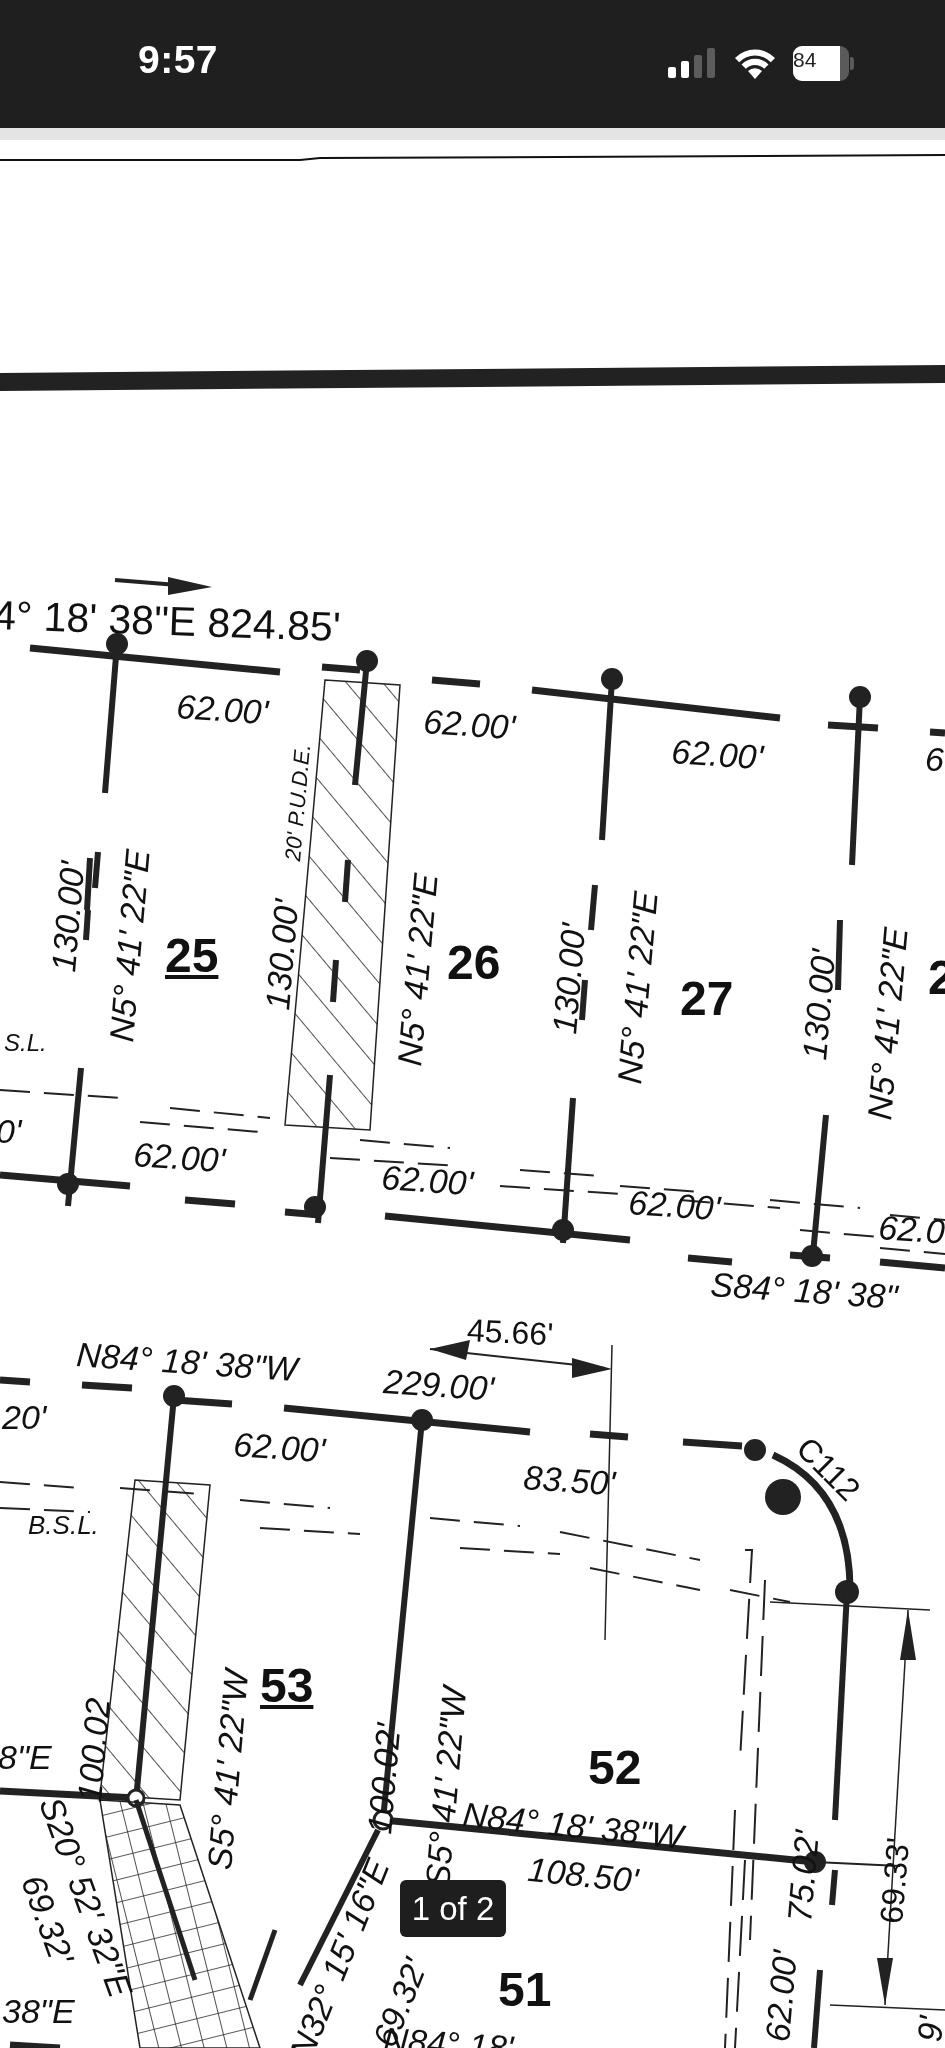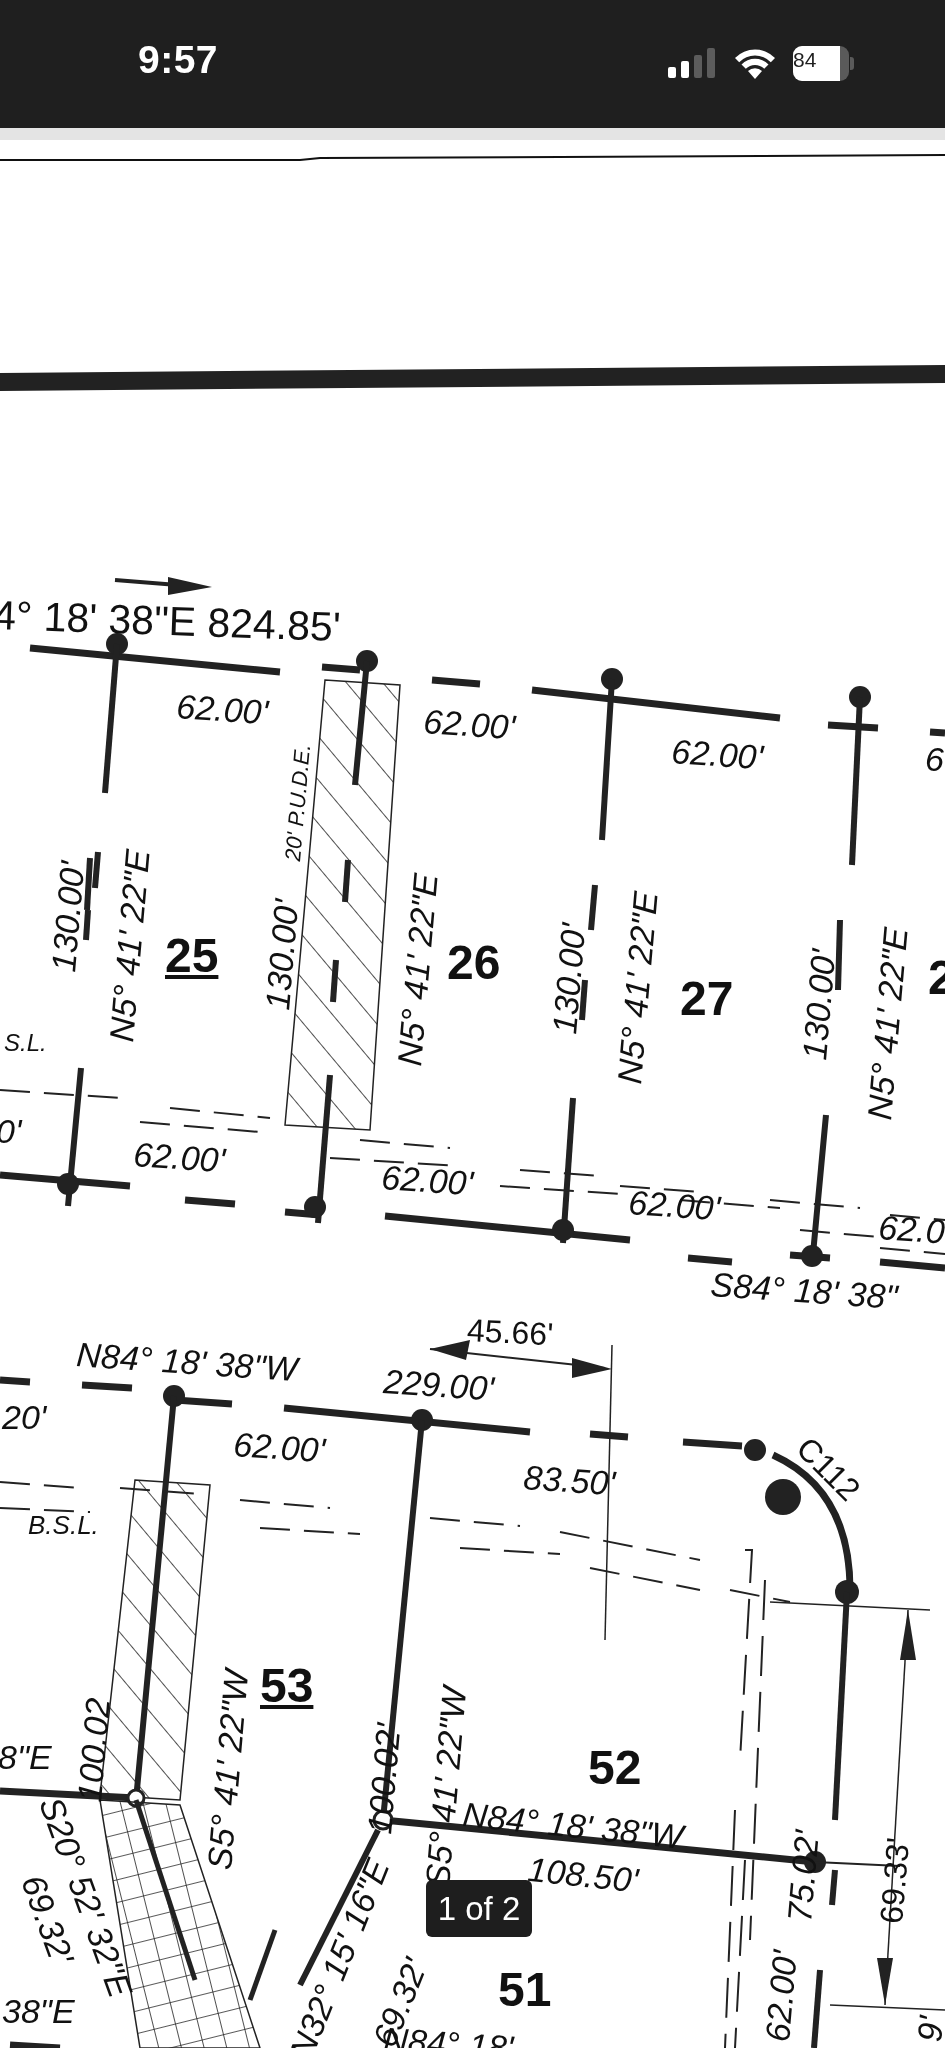--- a/index.html
+++ b/index.html
@@ -13,21 +13,21 @@
   .battery-body{position:absolute;left:0;top:0;width:56px;height:35px;border-radius:9px;background:#5a5a5a;overflow:hidden;}
   .battery-fill{position:absolute;left:0;top:0;height:35px;background:#ffffff;}
   .battery-text{position:absolute;left:0;top:2px;width:50px;text-align:left;font-size:21px;font-weight:400;color:#1f1f1f;font-family:"Liberation Sans",sans-serif;}
   .battery-nub{position:absolute;left:57px;top:11px;width:4px;height:13px;border-radius:0 3px 3px 0;background:#5a5a5a;}
   .doc-top-edge{position:absolute;left:0;top:128px;width:945px;height:12px;background:#e4e4e4;}
   .doc{position:absolute;left:0;top:140px;width:945px;height:1908px;background:#fff;overflow:hidden;}
   .plat-svg{position:absolute;left:0;top:0;}
   .lbl{position:absolute;white-space:nowrap;color:#111;font-family:"Liberation Sans",sans-serif;transform-origin:0 0;}
   .it{font-style:italic;}
   .lot{font-weight:700;font-size:48px;}
-  .page-badge{position:absolute;left:426px;top:1880px;width:106px;height:57px;background:#1e1e1e;border-radius:6px;color:#fff;font-size:33px;line-height:57px;text-align:center;font-family:"Liberation Sans",sans-serif;}
+  .page-badge{position:absolute;left:400px;top:1880px;width:106px;height:57px;background:#1e1e1e;border-radius:6px;color:#fff;font-size:33px;line-height:57px;text-align:center;font-family:"Liberation Sans",sans-serif;}
 </style>
 </head>
 <body>
 
 <div class="status-bar">
   <div class="status-time">9:57</div>
   <div class="signal">
     <span style="left:0;height:11px;background:#fff;"></span>
     <span style="left:13px;height:17px;background:#fff;"></span>
     <span style="left:26px;height:23px;background:#5c5c5c;"></span>

